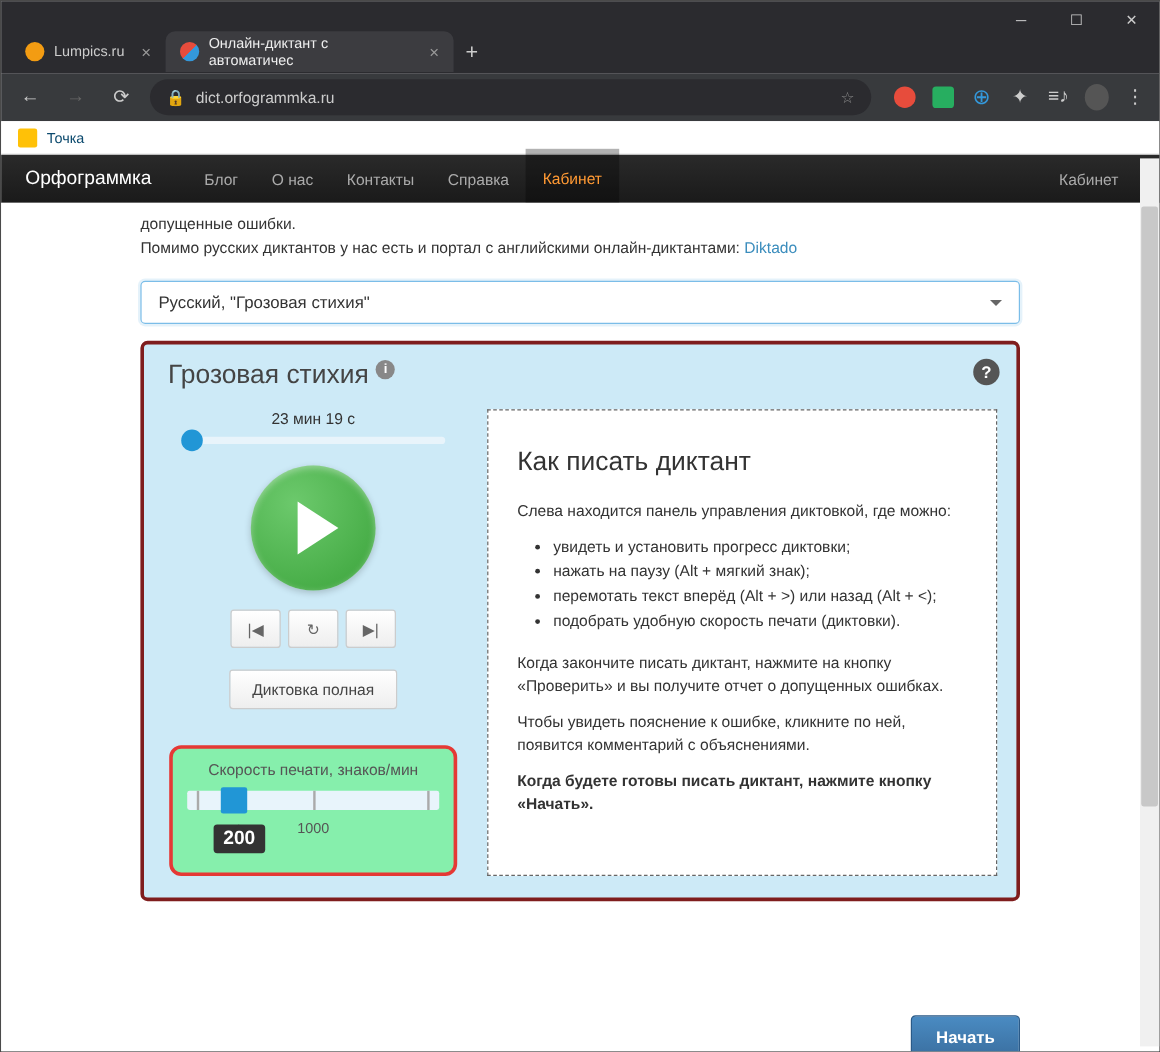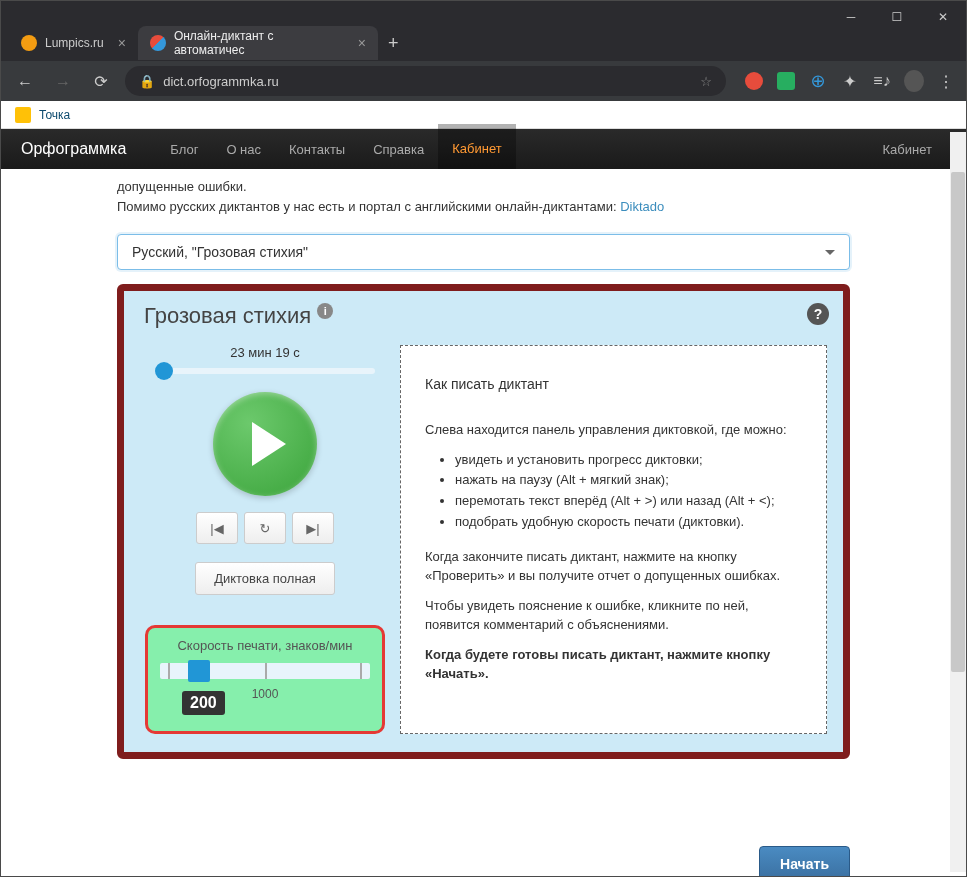--- a/index.html
+++ b/index.html
@@ -36,21 +36,21 @@
 
 
 .content { flex: 1; background: #fff; padding: 0 16px 12px; overflow: hidden; position: relative; }
 .intro-text { font-size: 13px; color: #333; padding: 8px 100px 10px; line-height: 1.5; }
 .intro-text .cut { color: #333; }
 .link { color: #3b8dbd; }
 
 .select-box { margin: 8px 100px 14px; height: 36px; border: 1px solid #7bbde8; border-radius: 4px; display: flex; align-items: center; padding: 0 14px; font-size: 14px; color: #333; background: #fff; position: relative; box-shadow: 0 0 0 2px rgba(123,189,232,0.2); }
 .select-box::after { content: ""; position: absolute; right: 14px; top: 15px; border: 5px solid transparent; border-top-color: #666; }
 
-.panel { margin: 0 100px; background: #cdeaf7; border: 7px solid #7f1d1d; border-radius: 6px; padding: 14px 16px 18px; display: flex; gap: 10px; position: relative; }
+.panel { margin: 0 100px; background: #cdeaf7; border: 3px solid #7f1d1d; border-radius: 6px; padding: 14px 16px 18px; display: flex; gap: 20px; position: relative; }
 .panel-title { font-size: 22px; color: #444; position: absolute; top: 12px; left: 20px; }
 .info-icon { display: inline-block; width: 16px; height: 16px; background: #888; color: #fff; border-radius: 50%; font-size: 11px; text-align: center; line-height: 16px; vertical-align: super; font-weight: bold; }
 .help-icon { position: absolute; top: 12px; right: 14px; width: 22px; height: 22px; background: #555; color: #fff; border-radius: 50%; text-align: center; line-height: 22px; font-weight: bold; font-size: 14px; }
 
 .left-col { width: 250px; padding-top: 40px; display: flex; flex-direction: column; align-items: center; }
 .duration { font-size: 13px; color: #333; margin-bottom: 8px; }
 .progress-track { width: 220px; height: 6px; background: #e8f4fb; border-radius: 3px; position: relative; margin-bottom: 18px; }
 .progress-handle { position: absolute; left: 0; top: -6px; width: 18px; height: 18px; background: #2196d6; border-radius: 50%; }
 
 .play-btn { width: 104px; height: 104px; border-radius: 50%; background: radial-gradient(circle at 35% 30%, #6cc96c, #3aa33a); display: flex; align-items: center; justify-content: center; box-shadow: inset 0 2px 6px rgba(255,255,255,0.4), 0 2px 6px rgba(0,0,0,0.2); margin-bottom: 16px; }
@@ -65,21 +65,21 @@
 .speed-label { font-size: 13px; color: #555; text-align: center; margin-bottom: 10px; }
 .speed-track { height: 16px; background: #e8f4fb; position: relative; margin-bottom: 6px; border-radius: 2px; }
 .speed-tick { position: absolute; width: 2px; height: 16px; background: #aaa; top: 0; }
 .speed-handle { position: absolute; top: -3px; width: 22px; height: 22px; background: #2196d6; border-radius: 2px; }
 .speed-values { position: relative; height: 30px; font-size: 12px; color: #555; }
 .speed-current { position: absolute; background: #333; color: #fff; padding: 3px 8px; border-radius: 3px; font-size: 16px; font-weight: bold; }
 .speed-current::after { content: ""; position: absolute; top: -5px; left: 50%; margin-left: -5px; border: 5px solid transparent; border-bottom-color: #333; }
 .speed-max { position: absolute; left: 50%; transform: translateX(-50%); top: 2px; text-align: center; }
 
 .right-col { flex: 1; margin-top: 40px; border: 1px dashed #666; background: #fff; padding: 30px 24px; }
-.right-col h2 { font-size: 14px; font-weight: normal; color: #333; margin-bottom: 28px; }
+.right-col h2 { font-size: 22px; font-weight: normal; color: #333; margin-bottom: 18px; }
 .right-col p { font-size: 13px; color: #333; line-height: 1.5; margin-bottom: 10px; }
 .right-col ul { font-size: 13px; color: #333; line-height: 1.6; margin: 0 0 14px 30px; }
 .right-col strong { font-weight: bold; }
 
 .start-btn { position: absolute; right: 116px; bottom: -6px; padding: 9px 20px; background: linear-gradient(#4a8bc2, #3a6fa0); color: #fff; border: 1px solid #2a5a88; border-radius: 4px; font-size: 14px; font-weight: bold; }
 
 .scrollbar { position: absolute; right: 1px; top: 132px; width: 16px; height: 740px; background: #f0f0f0; }
 .scroll-thumb { position: absolute; width: 14px; left: 1px; top: 40px; height: 500px; background: #c8c8c8; border-radius: 2px; }
 </style>
 </head>

